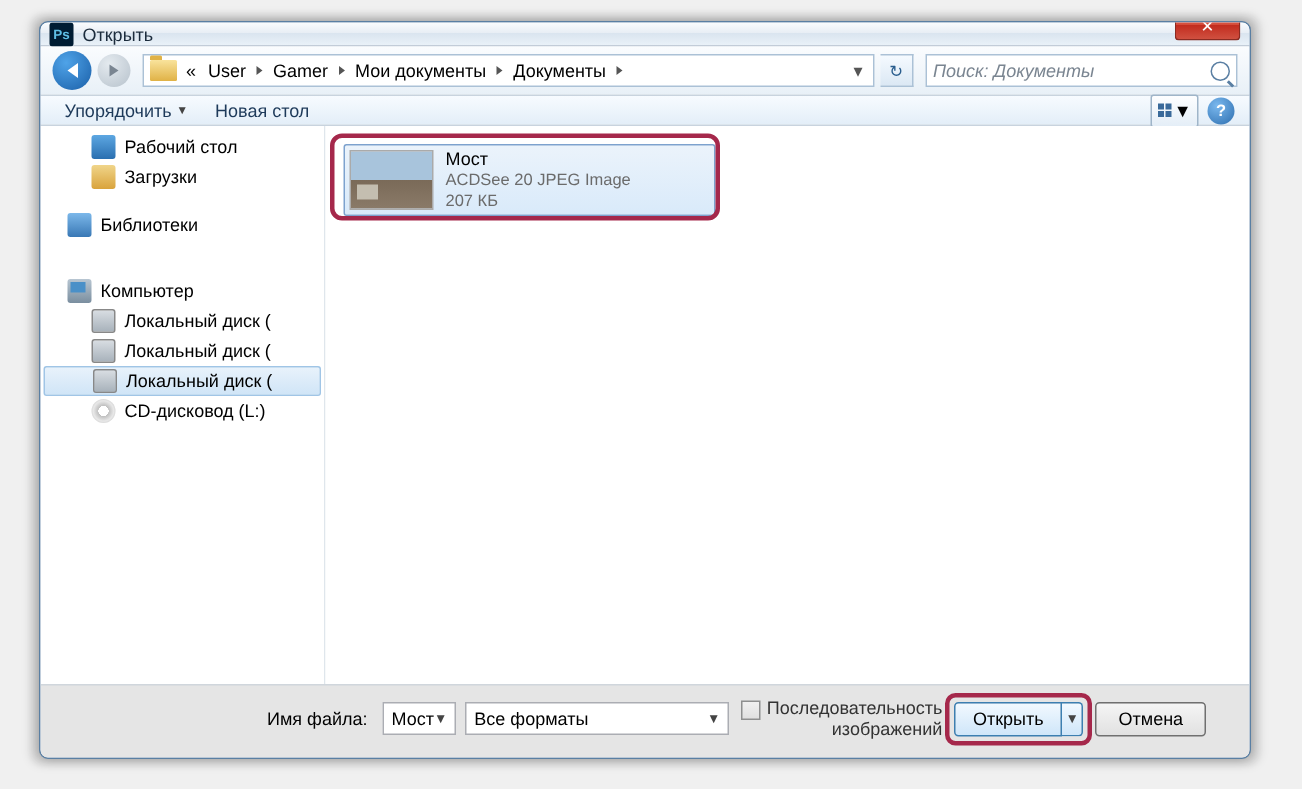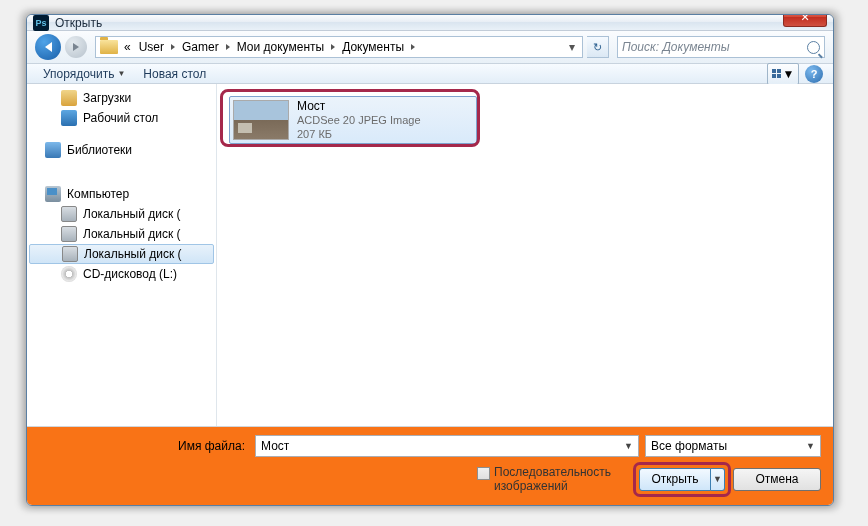--- a/index.html
+++ b/index.html
@@ -50,31 +50,31 @@
   .ic-hdd { background: linear-gradient(to bottom,#d8dde2,#a8b2bb); border:1px solid #888; }
   .ic-dvd { background: radial-gradient(circle,#fff 30%,#c0c0c0 31%,#e8e8e8 60%,#b0b0b0); border-radius:50%; }
   .content-area { flex: 1; background:#fff; position: relative; padding: 8px; }
   .file-highlight { position: absolute; top: 5px; left: 3px; width: 260px; height: 58px; border: 3px solid #a5284b; border-radius: 8px; pointer-events: none; }
   .file-item { display:flex; align-items:center; width: 248px; height: 48px; border: 1px solid #7da2ce; background: linear-gradient(to bottom,#ebf3fb,#d9eafa); border-radius: 2px; padding: 3px; gap: 8px; margin: 4px; }
   .thumb { width: 56px; height: 40px; background: linear-gradient(to bottom,#a8c4dc 50%,#7a6a58 50%,#8a7a68); border: 1px solid #aaa; position: relative; }
   .thumb:after { content:''; position:absolute; bottom:6px; left:4px; width:14px; height:10px; background:#c4beb0; }
   .file-meta { display:flex; flex-direction:column; line-height: 14px; }
   .file-name { color:#000; }
   .file-sub { color:#6b6b6b; font-size: 11px; }
-  .footer { background: #f97316; border-top: 1px solid #d0d6dc; padding: 8px 12px 12px; display:flex; flex-direction:column; gap: 8px; }
+  .footer { background: #e5e5e5; border-top: 1px solid #d0d6dc; padding: 8px 12px 12px; display:flex; flex-direction:row; gap: 8px; }
   .row { display:flex; align-items:center; gap: 6px; }
   .lbl { width: 210px; text-align: right; padding-right: 4px; }
   .filename-input { flex:1; height: 22px; border: 1px solid #abadb3; background:#fff; padding: 0 5px; display:flex; align-items:center; }
   .filetype { width: 176px; height: 22px; border: 1px solid #abadb3; background:#fff; padding: 0 5px; display:flex; align-items:center; justify-content:space-between; }
   .dd-arrow { font-size:9px; color:#444; }
   .row2 { display:flex; align-items:center; justify-content: flex-end; gap: 8px; }
-  .chk-wrap { display:flex; align-items:center; gap: 4px; margin-right: 20px; color:#333; }
+  .chk-wrap { display:flex; align-items:center; gap: 4px; color:#333;text-align:right; }
   .chk-wrap .sub { display:block; }
   .chk { width:13px; height:13px; border: 1px solid #8e8f8f; background: linear-gradient(to bottom,#f0f0f0,#e0e0e0); align-self: flex-start; margin-top: 2px; }
-  .btn { width: 88px; height: 23px; border: 1px solid #707070; border-radius: 3px; display:flex; align-items:center; justify-content:center; cursor: default; }
+  .btn { width: 74px; height: 23px; border: 1px solid #707070; border-radius: 3px; display:flex; align-items:center; justify-content:center; cursor: default; }
   .btn-primary { background: linear-gradient(to bottom,#f2f9ff,#cfe6f9); border-color:#3c7fb1; }
   .btn-default { background: linear-gradient(to bottom,#f5f5f5,#e1e1e1); }
   .btn-ring { position: relative; }
   .btn-ring:before { content:''; position:absolute; top:-6px; left:-6px; right:-6px; bottom:-6px; border: 3px solid #a5284b; border-radius: 7px; pointer-events:none; }
   .drop-btn { width:14px; height:23px; border:1px solid #3c7fb1; border-left:none; border-radius:0 3px 3px 0; background: linear-gradient(to bottom,#f2f9ff,#cfe6f9); display:flex; align-items:center; justify-content:center; }
   .open-group { display:flex; }
   .open-group .btn-primary { border-radius: 3px 0 0 3px; width: 72px; }
 </style>
 </head>
 <body>
@@ -133,26 +133,26 @@
           <div></div>
         </div>
       <span class="dd">▼</span>
     </div>
     <div class="help-btn">?</div>
   </div>
 
   <div class="body-area">
     <div class="sidebar">
       <div class="tree-item indent">
+          <span class="ic ic-desktop"></span>
+          <span>Рабочий стол</span>
+        </div>
+      <div class="tree-item indent">
           <span class="ic ic-dl"></span>
           <span>Загрузки</span>
-        </div>
-      <div class="tree-item indent">
-          <span class="ic ic-desktop"></span>
-          <span>Рабочий стол</span>
         </div>
       <div class="tree-spacer"></div>
       <div class="tree-item">
           <span class="ic ic-lib"></span>
           <span>Библиотеки</span>
         </div>
       <div class="tree-spacer"></div>
       <div class="tree-spacer"></div>
       <div class="tree-item">
           <span class="ic ic-comp"></span>

